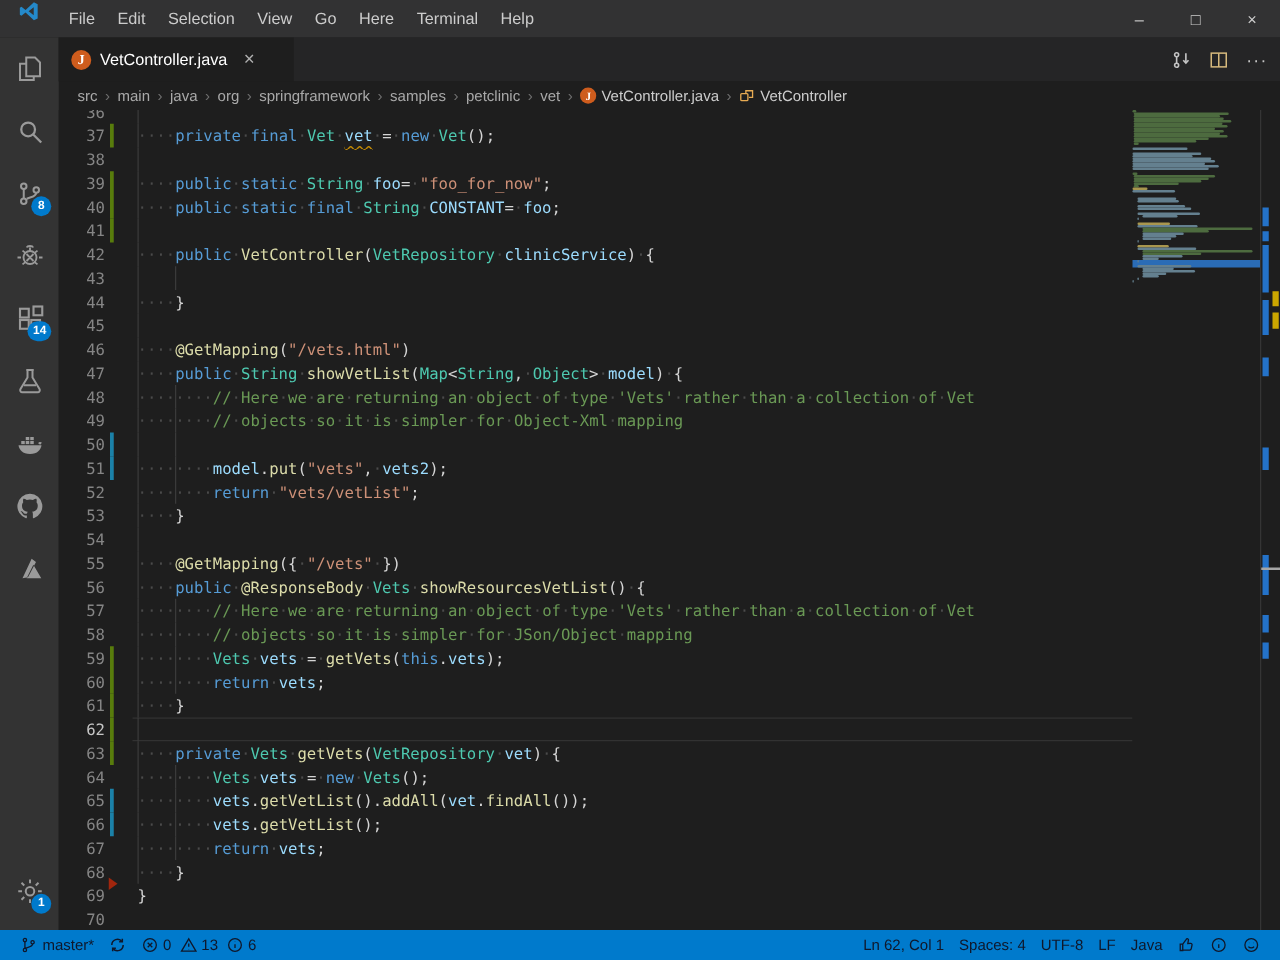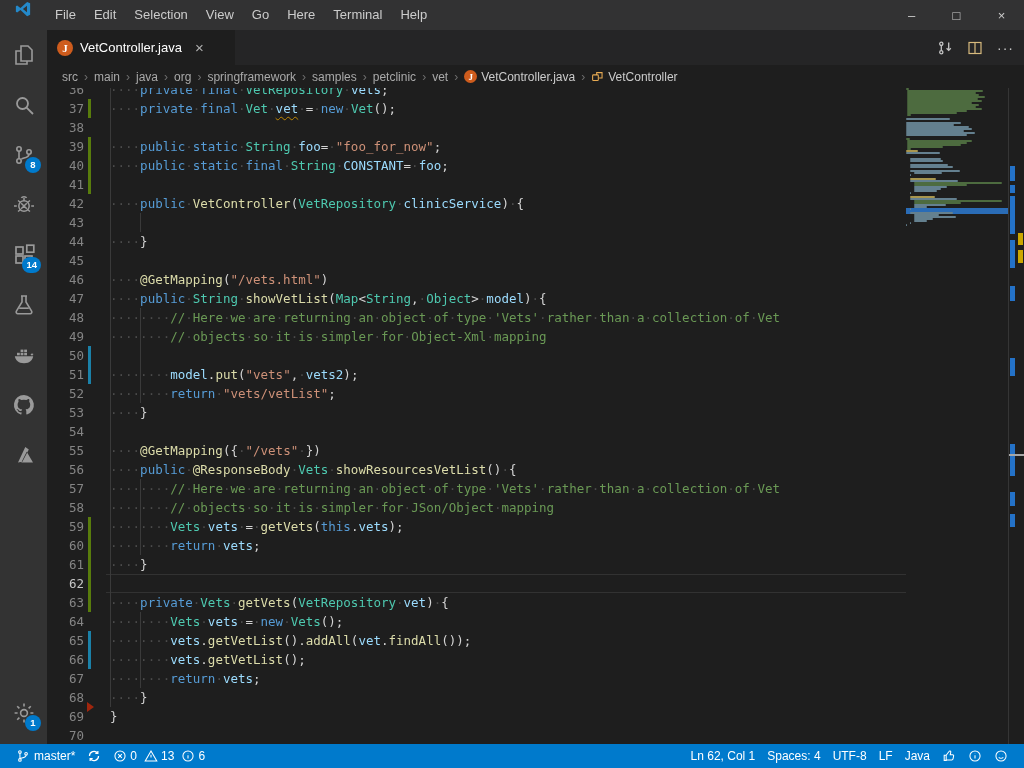--- a/index.html
+++ b/index.html
@@ -72,21 +72,21 @@
   .mm-band { position:absolute; left:0; width:102px; height:6px; background:#2d7ad1; opacity:.85; }
   .mm-row { position:absolute; height:2px; border-radius:1px; }
   .mm-g { background:#4d6b3f; } .mm-m { background:#64808f; } .mm-y { background:#a8964e; }
   .ruler { position:absolute; top:0; bottom:0; left:961px; width:16px; border-left:1px solid #353535; background:#1e1e1e; }
   .rl-b { position:absolute; left:1px; width:5px; background:#2472c8; }
   .rl-o { position:absolute; left:9px; width:5px; background:#cca700; }
   .rl-c { position:absolute; left:0; width:16px; height:2px; background:#a6a6a6; }
 
   
   .statusbar { position:absolute; bottom:0; left:0; width:1024px; height:24px; background:#007acc;
-    display:flex; align-items:center; color:#ffffff; font-size:12px; padding:0 10px; }
+    display:flex; align-items:center; color:#0f172a; font-size:12px; padding:0 10px; }
   .sb-left, .sb-right { display:flex; align-items:center; height:24px; }
   .sb-right { margin-left:auto; }
   .sb-item { display:flex; align-items:center; gap:4px; padding:0 6px; height:24px; }
   .sb-item svg { width:14px; height:14px; }
   .sb-parts { display:flex; align-items:center; gap:3px; }
   .sb-parts .pp { display:flex; align-items:center; gap:3px; margin-right:4px; }
 </style>
 </head>
 <body>
 
@@ -286,21 +286,20 @@
             </span>
             <span>VetController</span>
           </span>
         </div>
 
       <div class="editor">
         <div>
             <div class="row" style="top: -8px;">
               <i class="gd" style="left: 63px;"></i>
               <span class="ln">36</span>
-              <span class="code"><span class="w">····</span><span class="k">private</span><span class="w">·</span><span class="k">final</span><span class="w">·</span><span class="t">VetRepository</span><span class="w">·</span><span class="v">vets</span><span class="p">;</span></span>
             </div>
             <div class="row" style="top: 11px;">
               <i class="gd" style="left: 63px;"></i>
               <span class="ln">37</span>
               <span class="chg a"></span>
               <span class="code"><span class="w">····</span><span class="k">private</span><span class="w">·</span><span class="k">final</span><span class="w">·</span><span class="t">Vet</span><span class="w">·</span><span class="vq">vet</span><span class="w">·</span><span class="p">=</span><span class="w">·</span><span class="k">new</span><span class="w">·</span><span class="t">Vet</span><span class="p">();</span></span>
             </div>
             <div class="row" style="top: 30px;">
               <i class="gd" style="left: 63px;"></i>
               <span class="ln">38</span>

